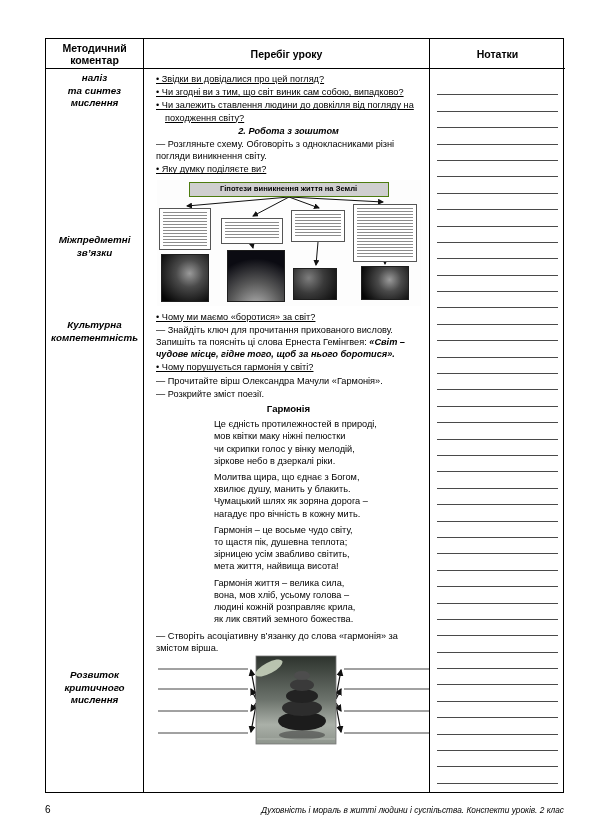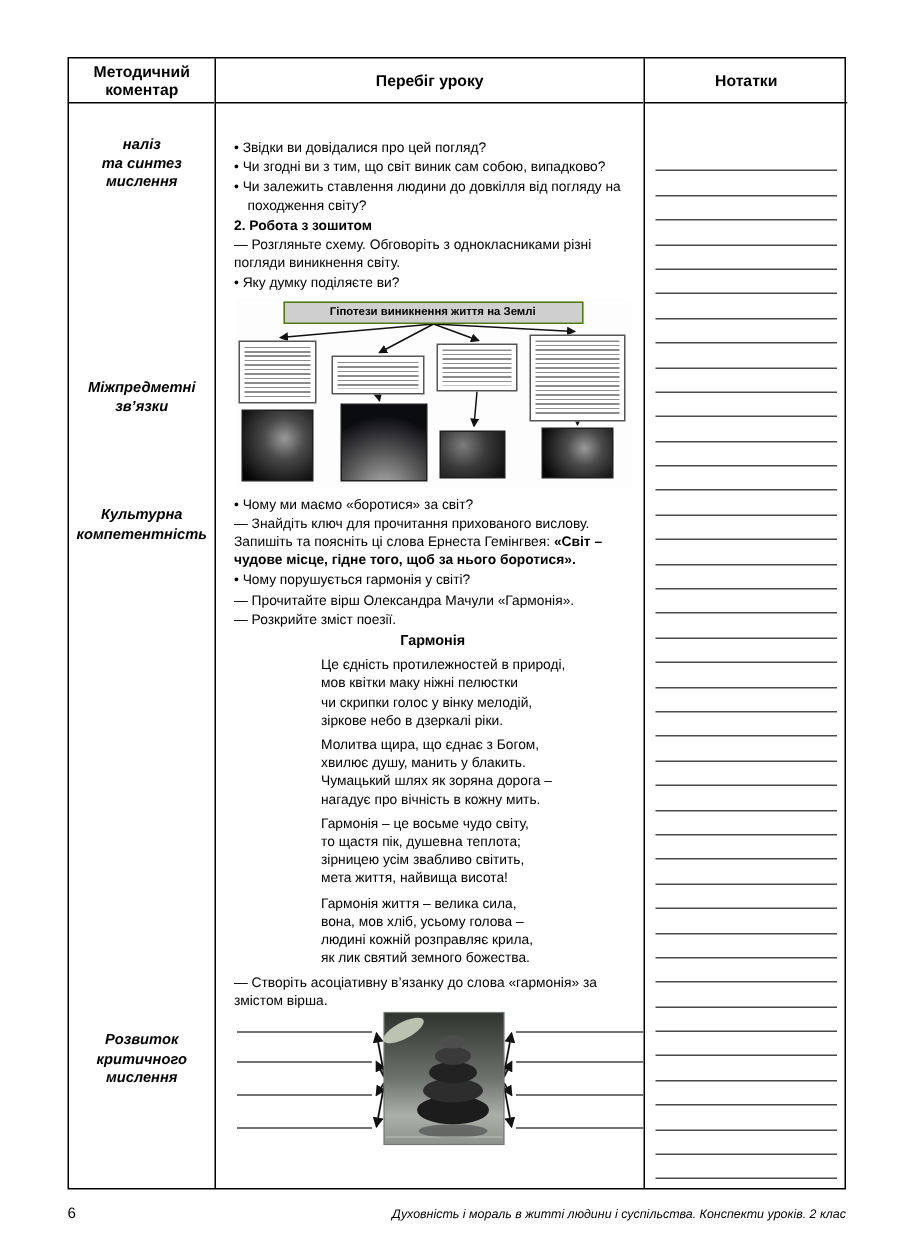--- a/index.html
+++ b/index.html
@@ -6,32 +6,32 @@
   .page{position:relative;width:600px;height:840px;background:#ffffff;
         font-family:"Liberation Sans",sans-serif;color:#000;overflow:hidden;}
 
   
   .sheet-table{position:absolute;left:45px;top:38px;width:519px;height:755px;
         display:grid;grid-template-columns:98px 286px 135px;border:1.3px solid #000;box-sizing:border-box;}
   .col{position:relative;border-right:1px solid #000;box-sizing:border-box;overflow:hidden;}
   .col:last-child{border-right:none;}
   .col-header{height:30px;border-bottom:1px solid #000;display:flex;align-items:center;justify-content:center;
         font-weight:bold;font-size:10.5px;text-align:center;line-height:12px;padding:0 4px;box-sizing:border-box;}
-  .col-body{position:relative;height:723px;overflow:hidden;margin-top:19px;}
+  .col-body{position:relative;height:723px;overflow:hidden;}
 
   
   .side-label{position:absolute;width:100%;text-align:center;font-weight:bold;font-style:italic;
         font-size:9.8px;line-height:12.5px;white-space:pre-line;}
   .lbl-0{top:3px;} .lbl-1{top:165px;} .lbl-2{top:250px;} .lbl-3{top:600px;}
 
   
   .mid-body{padding:4px 8px 0 12px;font-size:9.2px;line-height:12.2px;box-sizing:border-box;}
   .p{margin:0 0 1px 0;}
-  .q{padding-left:9px;text-indent:-9px;}
-  .bi{font-weight:bold;}
+  .q{padding-left:9px;text-indent:-9px;text-decoration:underline;}
+  .bi{font-weight:bold;font-style:italic;text-align:center;}
   .poem-title{text-align:center;font-weight:bold;margin:3px 0 3px 0;font-size:9.6px;}
   .stanza{margin:0 0 4px 58px;white-space:pre-line;}
 
   
   .scheme{position:relative;width:264px;height:126px;margin:4px auto 5px auto;background:#fdfdfd;}
   .scheme-arrows{position:absolute;left:0;top:0;}
   .scheme-title{position:absolute;left:32px;top:2px;width:200px;height:15px;background:#cfcfcf;
         border:1px solid #4d7c0f;font-size:7.6px;font-weight:bold;display:flex;align-items:center;
         justify-content:center;box-sizing:border-box;}
   .sbox{position:absolute;background:#fff;border:1px solid #555;padding:3px;box-sizing:border-box;}

